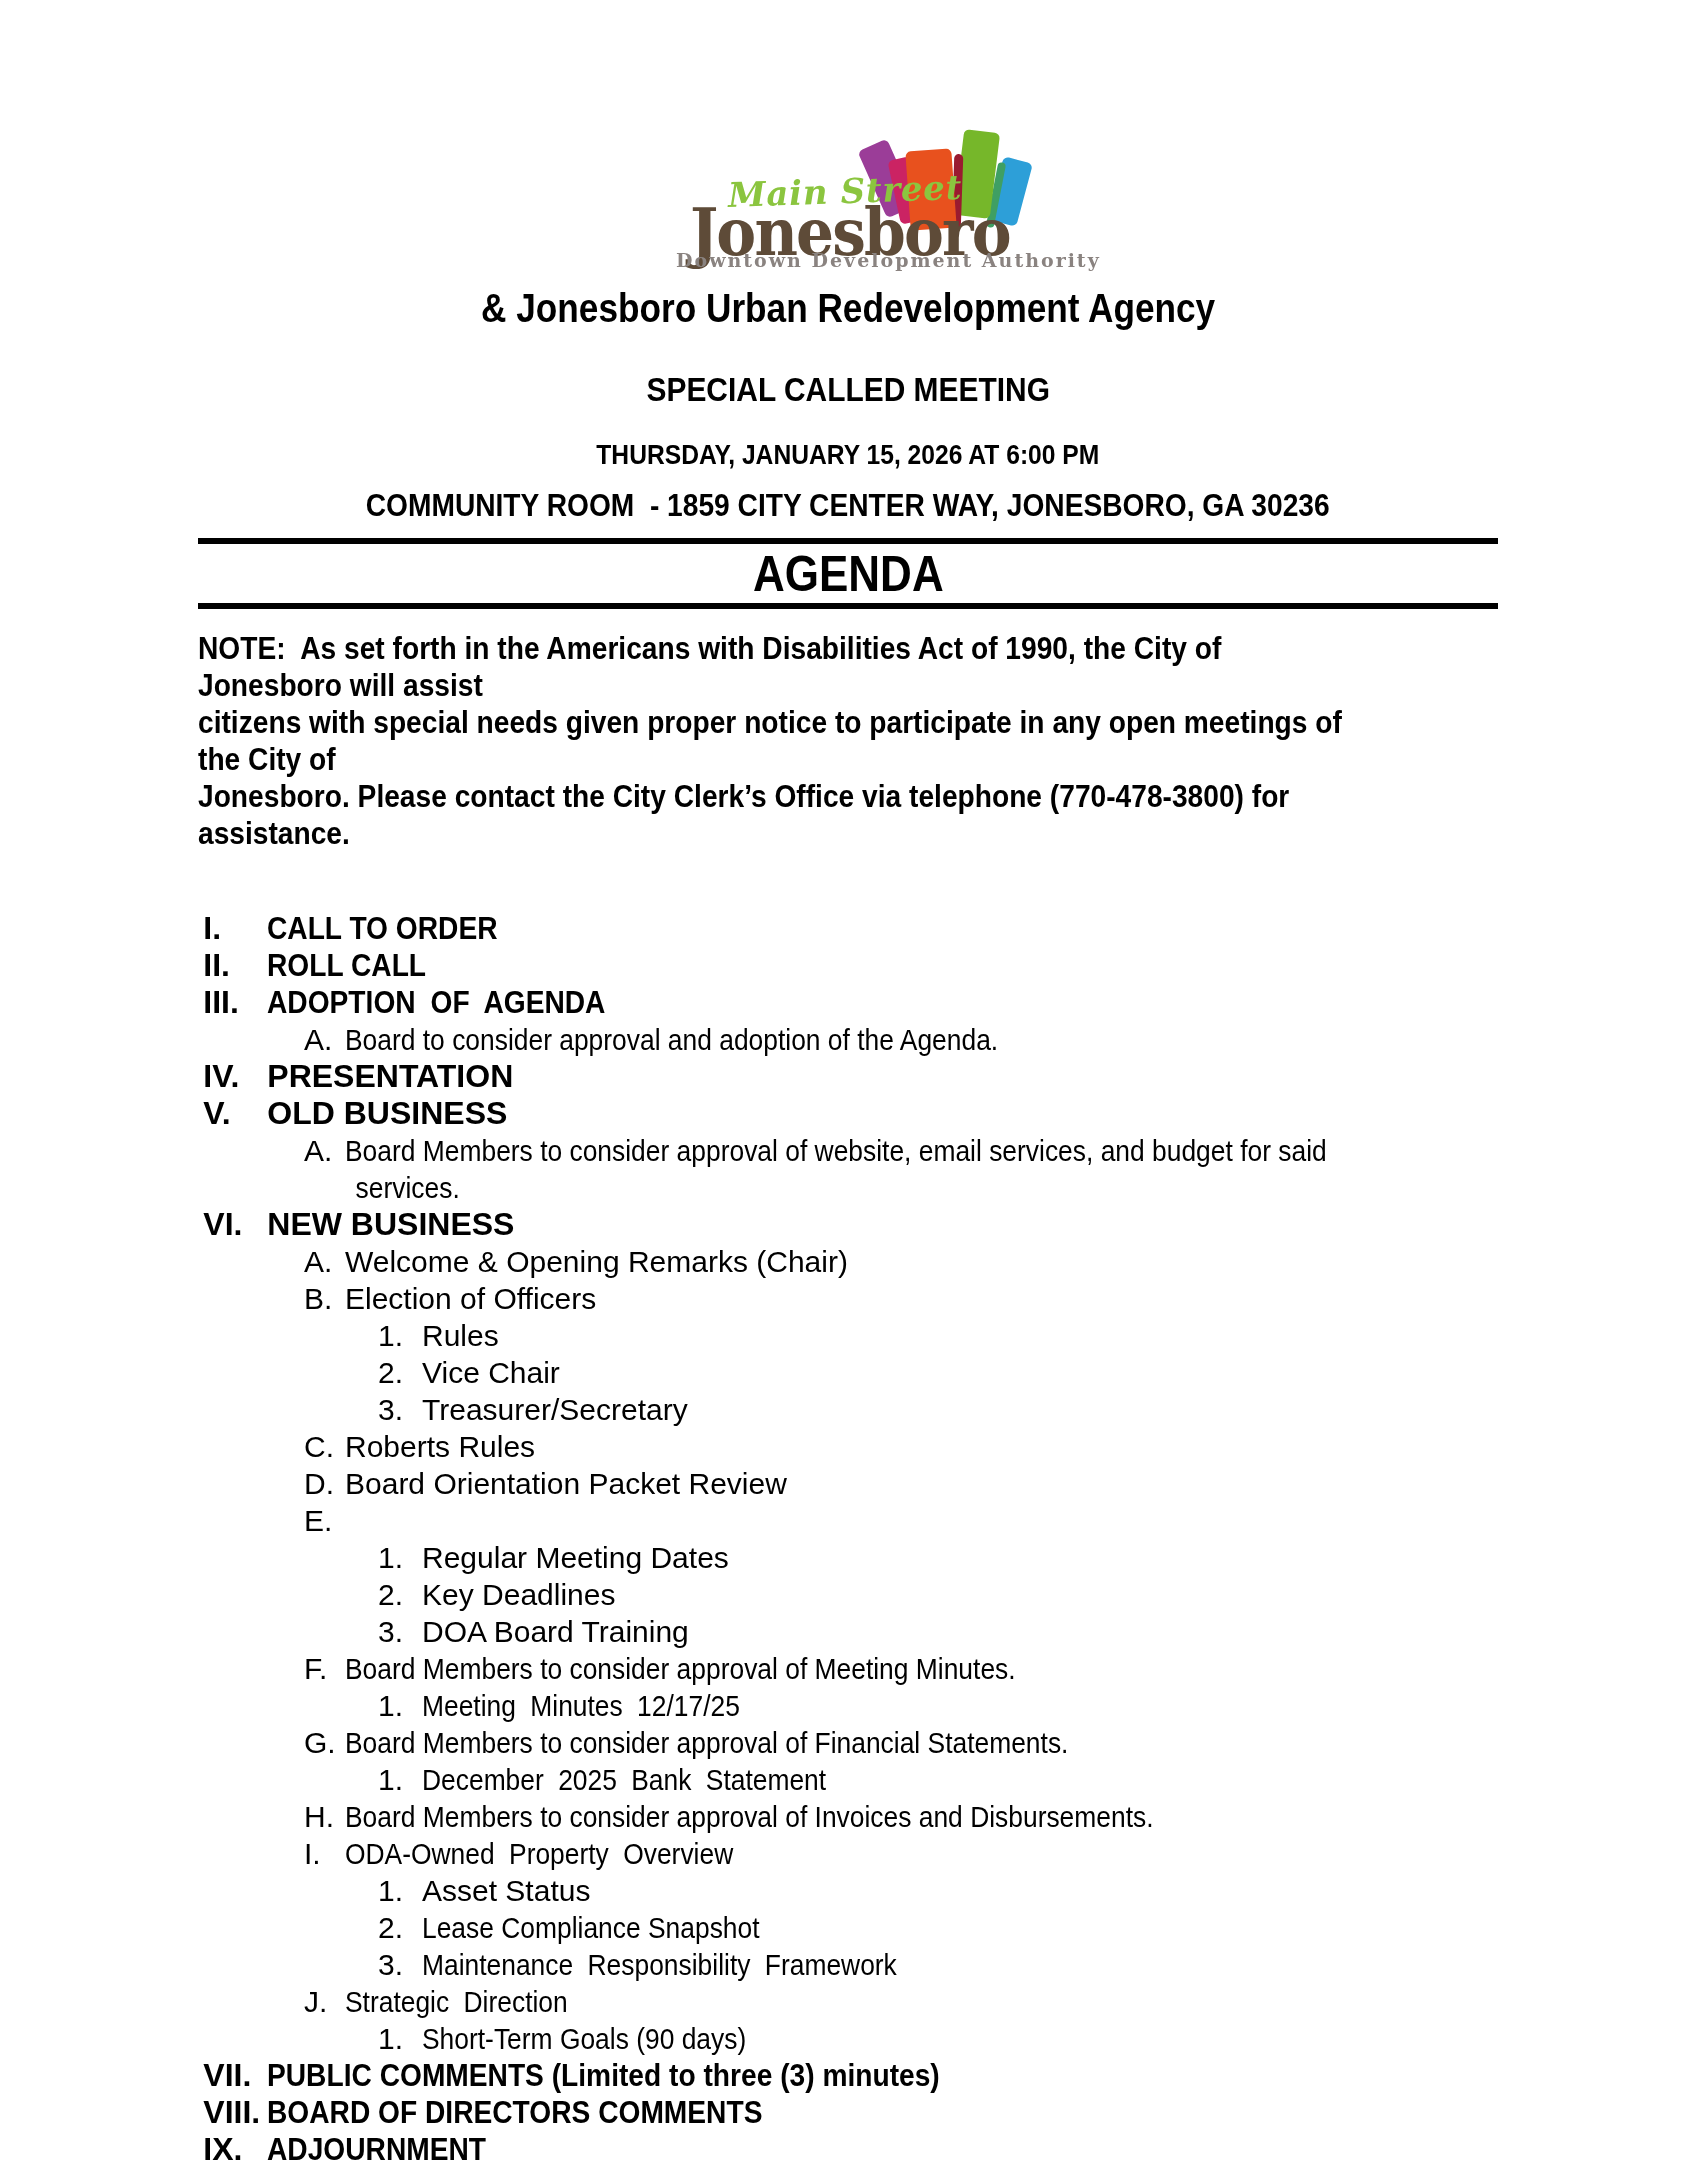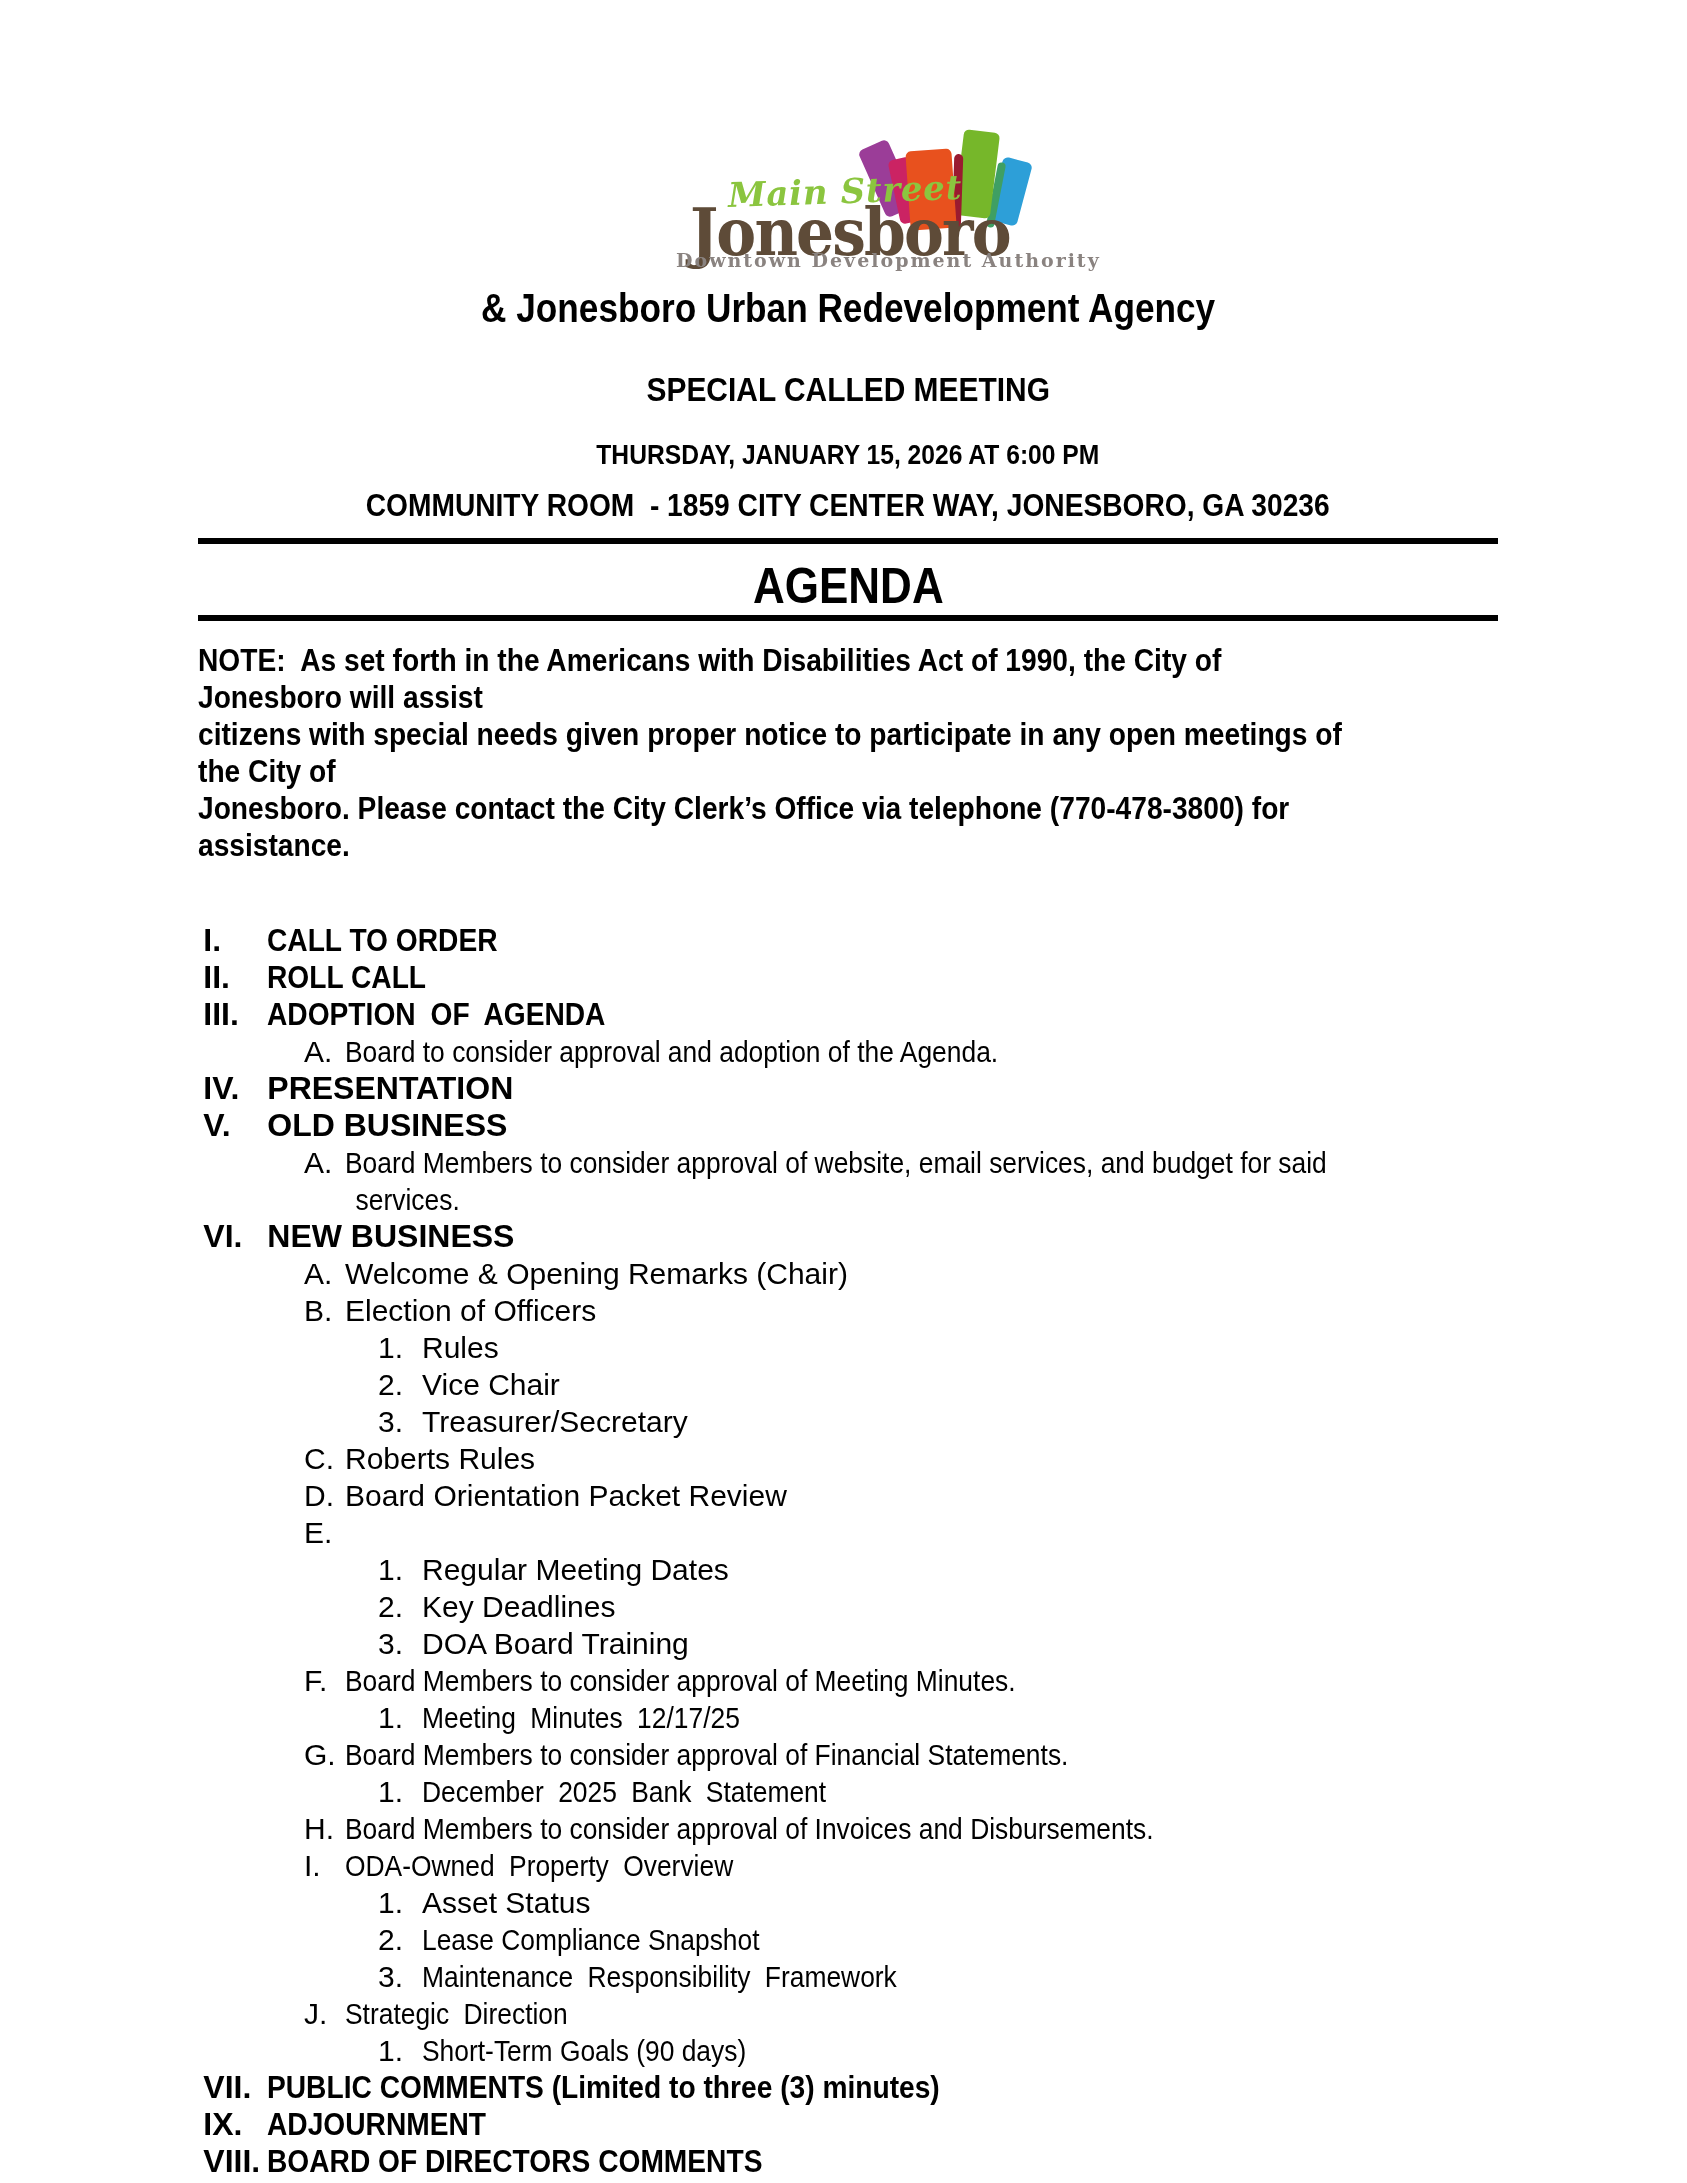--- a/index.html
+++ b/index.html
@@ -37,21 +37,21 @@
   .center{text-align:center;}
   .pre{white-space:pre-wrap;}
   .narrow{display:inline-block;transform:scaleX(0.88);transform-origin:left center;}
   .center .narrow{transform-origin:center center;}
   .agency-line{margin-top:10.6px;font-size:40px;font-weight:bold;line-height:46px;}
   .meeting-type{margin-top:37px;font-size:34px;font-weight:bold;line-height:42px;}
   .meeting-when{margin-top:24px;font-size:28px;font-weight:bold;line-height:42px;}
   .meeting-where{margin-top:8px;font-size:32px;font-weight:bold;line-height:42px;}
   .rule{height:6px;background:#000;border:none;margin:0;}
   .rule1{margin-top:12px;}
-  .agenda-title{margin-top:16px;font-size:50px;font-weight:bold;line-height:53px;}
+  .agenda-title{margin-top:4px;font-size:50px;font-weight:bold;line-height:53px;}
   .rule2{margin-top:2.6px;}
   
   .note{margin-top:21px;font-size:32px;font-weight:bold;line-height:37px;}
   .note .narrow div{white-space:pre-wrap;}
   
   .list{margin-top:58px;font-size:30px;line-height:37px;}
   .item{display:flex;align-items:flex-start;}
   .item .marker{flex:0 0 auto;}
   .item .text{flex:1 1 auto;}
   .item.lvl1{font-size:32px;}
@@ -270,27 +270,27 @@
           <div>Short-Term Goals (90 days)</div>
         </span>
       </div>
       <div class="item lvl1 bold">
         <span class="marker">VII.</span>
         <span class="text narrow">
           <div>PUBLIC COMMENTS (Limited to three (3) minutes)</div>
         </span>
       </div>
       <div class="item lvl1 bold">
+        <span class="marker">VIII.</span>
+        <span class="text narrow">
+          <div>BOARD OF DIRECTORS COMMENTS</div>
+        </span>
+      </div>
+      <div class="item lvl1 bold">
         <span class="marker">IX.</span>
         <span class="text narrow">
           <div>ADJOURNMENT</div>
         </span>
       </div>
-      <div class="item lvl1 bold">
-        <span class="marker">VIII.</span>
-        <span class="text narrow">
-          <div>BOARD OF DIRECTORS COMMENTS</div>
-        </span>
-      </div>
     </div>
 
 </div>
 
 
 </body></html>

